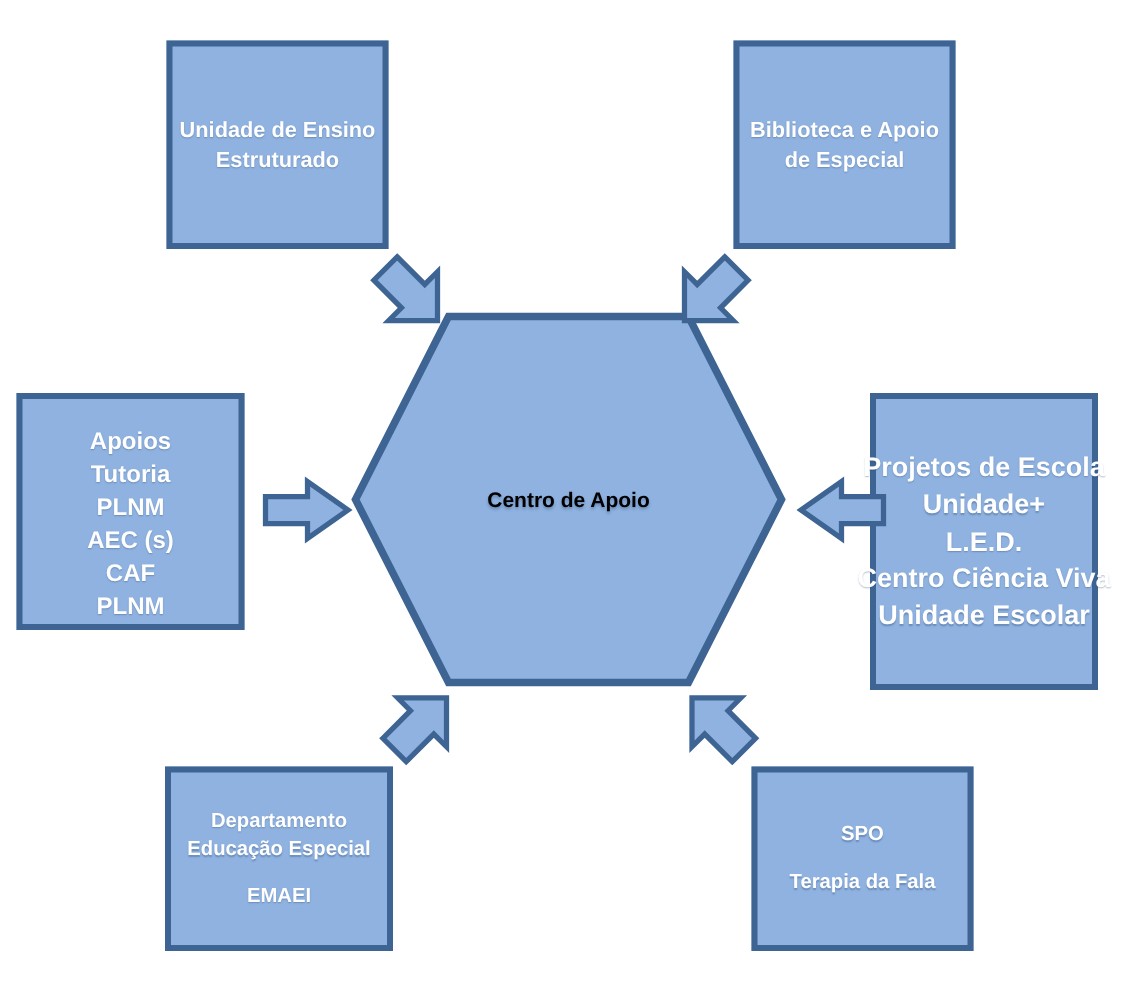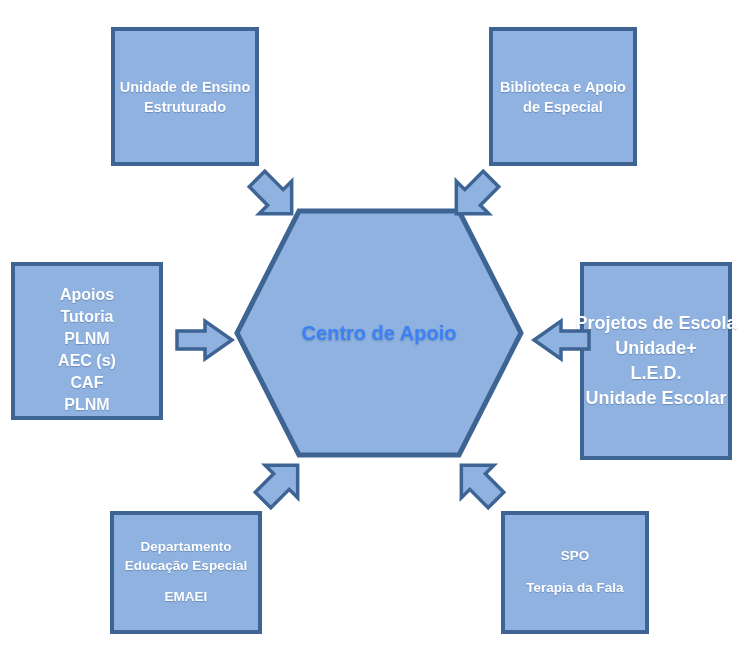--- a/index.html
+++ b/index.html
@@ -86,23 +86,23 @@
     overflow: visible;
   }
   #hexagon-label {
     position: absolute;
     left: 0; top: 0;
     width: 290px; height: 250px;
     display: flex;
     flex-direction: column;
     align-items: center;
     justify-content: center;
-    color: #3b82f6;
+    color: #000000;
     font-weight: bold;
-    font-size: 20px;
+    font-size: 14px;
     line-height: 1.45;
     text-align: center;
     text-shadow: 0 1px 2px rgba(40,70,110,0.4);
     pointer-events: none;
   }
   #hexagon-label .line { white-space: nowrap; display:block; }
 
   
   .arrow {
     position: absolute;
@@ -137,20 +137,21 @@
     <span class="line">PLNM</span>
     <span class="line">AEC (s)</span>
     <span class="line">CAF</span>
     <span class="line">PLNM</span>
   </div>
 
   <div class="node-box" id="box-projetos-escola">
     <span class="line">Projetos de Escola</span>
     <span class="line">Unidade+</span>
     <span class="line">L.E.D.</span>
+    <span class="line">Centro Ciência Viva</span>
     <span class="line">Unidade Escolar</span>
   </div>
 
   <div class="node-box" id="box-departamento-educacao-especial">
     <span class="line">Departamento</span>
     <span class="line">Educação Especial</span>
     <span class="line spacer"></span>
     <span class="line">EMAEI</span>
   </div>
 

